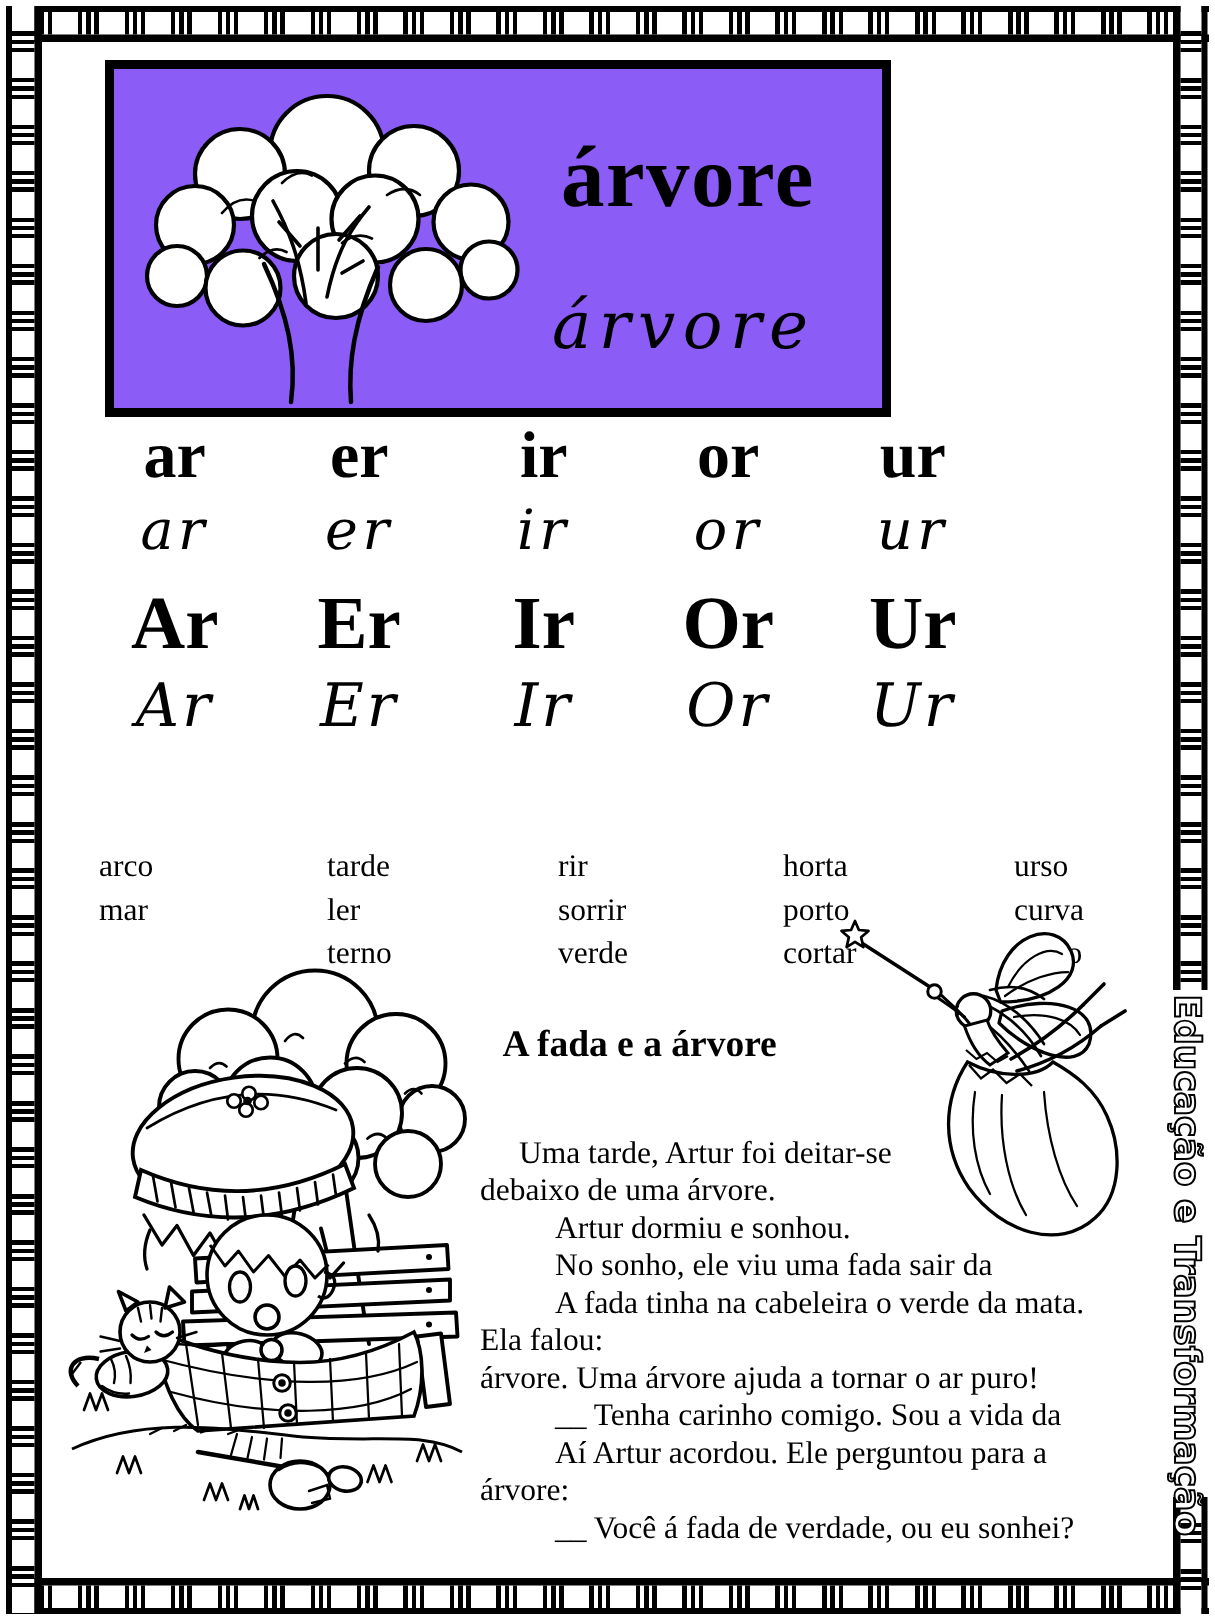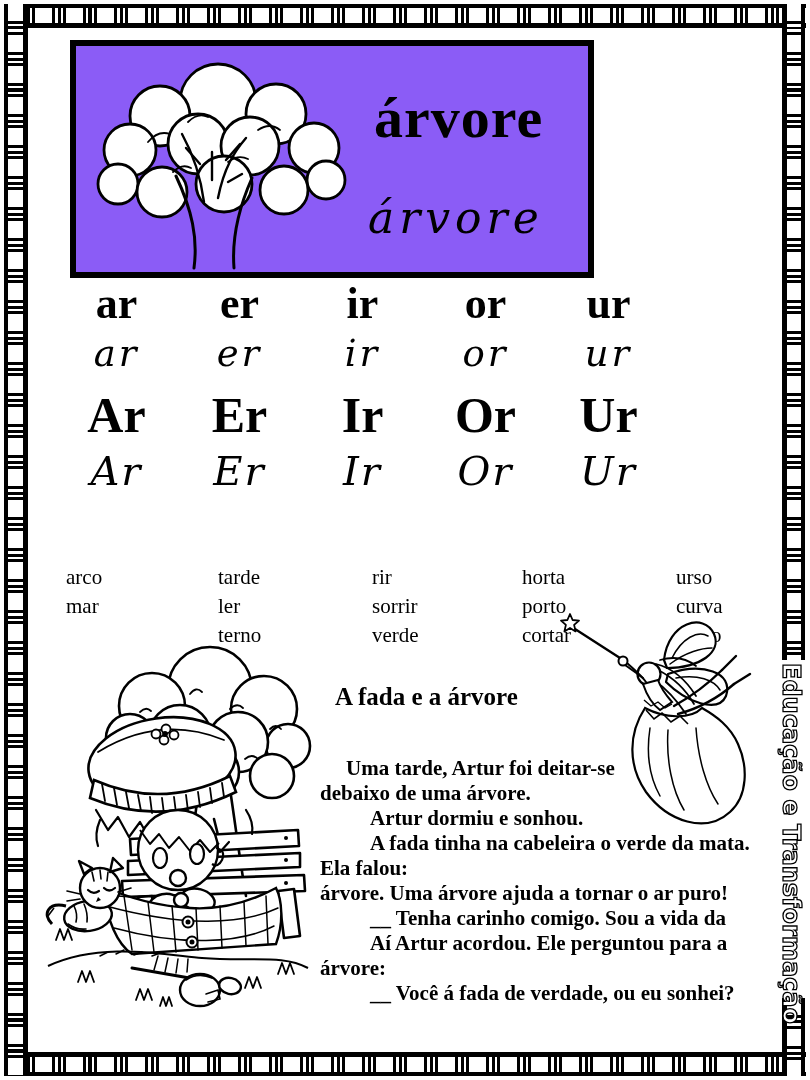--- a/index.html
+++ b/index.html
@@ -38,21 +38,21 @@
   .syl-cursive-upper{top:448px;font-family:"DejaVu Serif",serif;font-style:italic;font-size:40px;letter-spacing:2px;}
 
   
   .words{position:absolute;left:66px;top:527px;display:grid;grid-template-columns:152px 154px 150px 154px 120px;margin-top:36px;}
   .word-col{display:flex;flex-direction:column;}
   .word-col div{font-size:21px;line-height:29px;}
 
   
   .story{position:absolute;left:320px;top:682px;width:452px;z-index:3;}
   .story-title{font-weight:bold;font-size:25px;padding-left:15px;line-height:30px;margin-bottom:44px;}
-  .ln{font-size:21px;line-height:25px;white-space:nowrap;font-weight:bold;}
+  .ln{font-size:21px;line-height:25px;white-space:nowrap;}
   .in1{padding-left:26px;}
   .in2{padding-left:50px;}
 
   
   .illu-boy{position:absolute;left:40px;top:634px;z-index:1;}
   .illu-fairy{position:absolute;left:550px;top:608px;z-index:1;}
 </style>
 </head>
 <body>
 
@@ -361,20 +361,21 @@
     <path d="M25,21 L70,50" stroke="#000" stroke-width="2.4" stroke-linecap="round"></path>
     <circle cx="73" cy="53" r="4.5" stroke="#000" fill="#fff" stroke-width="2"></circle>
     <polygon points="20,6 22.6,12 29,12.6 24.1,16.9 25.6,23.4 20,19.9 14.4,23.4 15.9,16.9 11,12.6 17.4,12" stroke="#000" fill="#fff" stroke-width="1.8" stroke-linejoin="round"></polygon>
   </svg>
 
   <div class="story">
     <div class="story-title">A fada e a árvore</div>
     <div class="ln in1">Uma tarde, Artur foi deitar-se</div>
     <div class="ln">debaixo de uma árvore.</div>
     <div class="ln in2">Artur dormiu e sonhou.</div>
+    <div class="ln in2">No sonho, ele viu uma fada sair da</div>
     <div class="ln in2">A fada tinha na cabeleira o verde da mata.</div>
     <div class="ln">Ela falou:</div>
     <div class="ln">árvore. Uma árvore ajuda a tornar o ar puro!</div>
     <div class="ln in2">__ Tenha carinho comigo. Sou a vida da</div>
     <div class="ln in2">Aí Artur acordou. Ele perguntou para a</div>
     <div class="ln">árvore:</div>
     <div class="ln in2">__ Você á fada de verdade, ou eu sonhei?</div>
   </div>
 
 </div>

